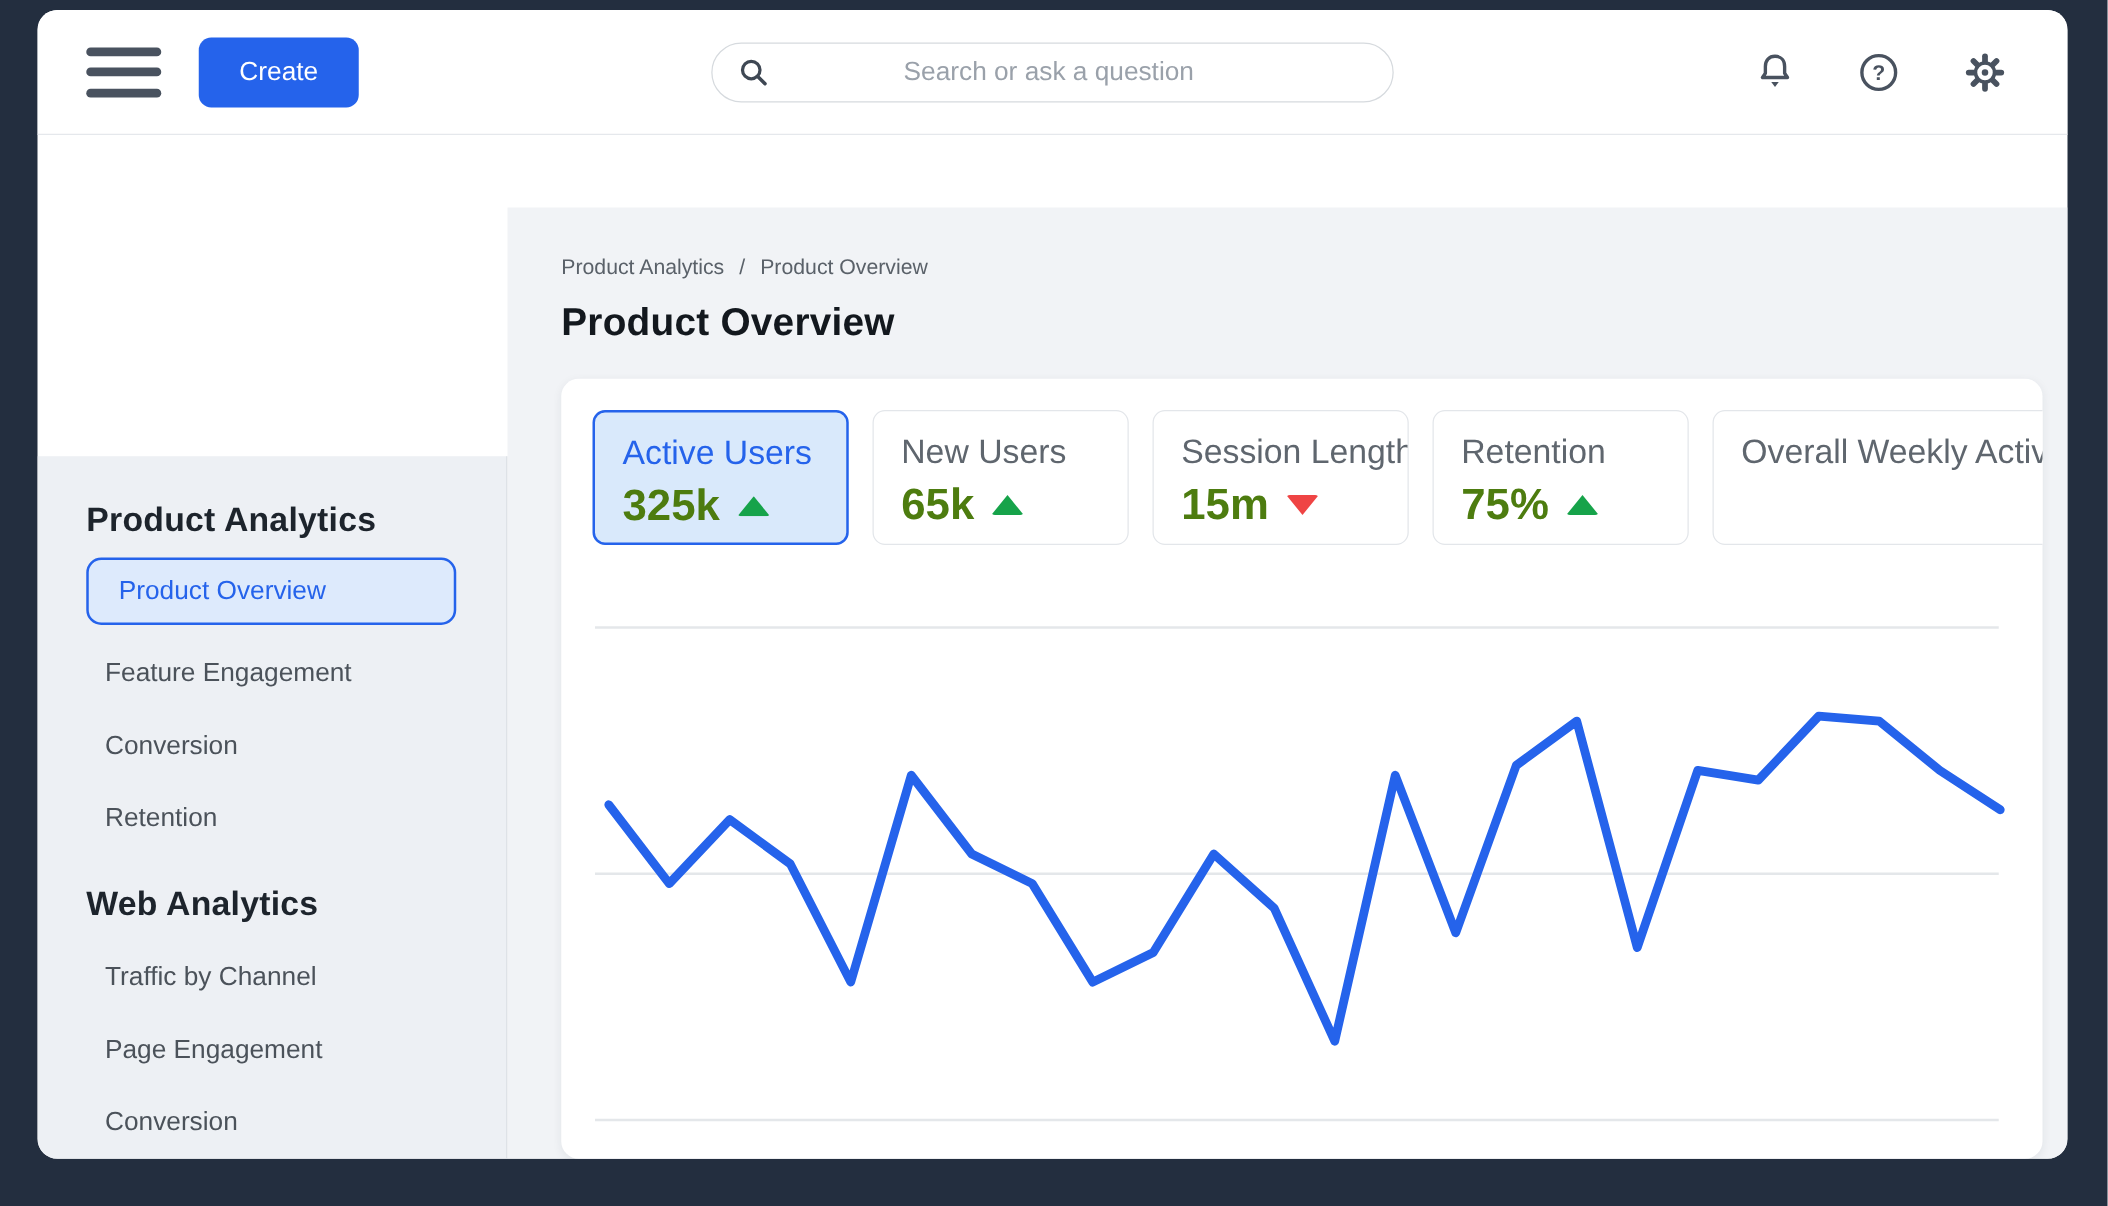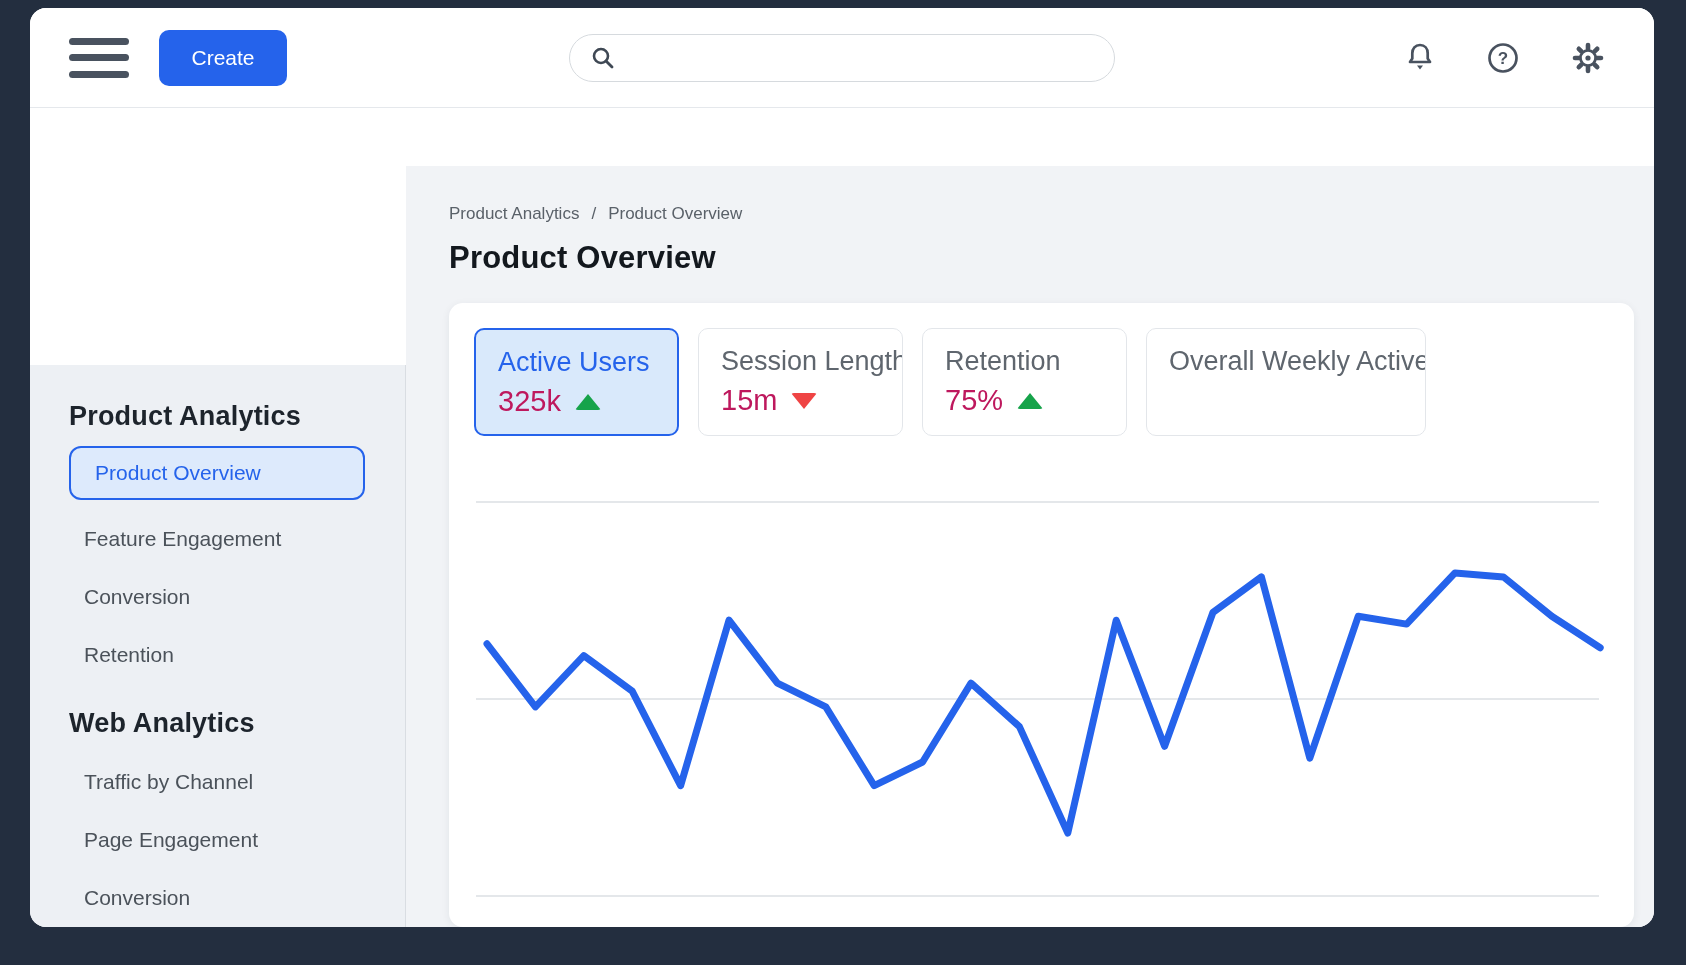--- a/index.html
+++ b/index.html
@@ -70,21 +70,21 @@
   .card {
     flex:0 0 auto; width:205px; height:108px; background:#ffffff;
     border:1.5px solid #e3e6ea; border-radius:10px; padding:17px 0 0 22px; cursor:pointer;
     white-space:nowrap; overflow:hidden;
   }
   .card.selected { border:2.5px solid #2563eb; background:#d9e9fb; }
   .card.selected .card-label { color:#2563eb; }
   .card.wide { width:280px; }
   .card-label { font-size:27px; color:#5f666e; }
   .card-value-row { margin-top:7px; display:flex; align-items:center; }
-  .card-value { font-size:29px; font-weight:400; color:#be185d; }
+  .card-value { font-size:35px; font-weight:700; color:#4d7c0f; }
   .tri { display:inline-block; width:0; height:0; margin-left:14px; }
   .tri-up   { border-left:13px solid transparent; border-right:13px solid transparent; border-bottom:16px solid #16a34a; border-radius:3px; }
   .tri-down { border-left:13px solid transparent; border-right:13px solid transparent; border-top:16px solid #ef4444; border-radius:3px; }
   .chart-wrap { margin-top:13px; width:1137px; height:470px; }
 </style>
 </head>
 <body>
 
 <div class="window">
 
@@ -94,20 +94,21 @@
         <span></span>
         <span></span>
     </div>
     <button class="create-btn">Create</button>
 
     <div class="search-bar">
       <svg width="26" height="26" viewBox="0 0 26 26">
         <circle cx="11" cy="11" r="7" fill="none" stroke="#3f4854" stroke-width="2.6"></circle>
         <line x1="16" y1="16" x2="22" y2="22" stroke="#3f4854" stroke-width="2.8" stroke-linecap="round"></line>
       </svg>
+      <input type="text" placeholder="Search or ask a question" style="">
     </div>
 
     <div class="topbar-icons">
       <button class="icon-btn">
         <svg width="32" height="36" viewBox="0 0 32 36">
           <path d="M16 5 C11.2 5 8.3 8.4 8.3 13.2 v5.4 L6 22 h20 l-2.3 -3.4 v-5.4 C23.7 8.4 20.8 5 16 5 Z" fill="none" stroke="#49525f" stroke-width="2.7" stroke-linejoin="round"></path>
           <path d="M13 25.5 l3 4 l3 -4 z" fill="#49525f"></path>
         </svg>
       </button>
       <button class="icon-btn">
@@ -159,20 +160,27 @@
       <section class="panel">
         <div class="cards-row" id="cardsRow">
             <div class="card selected">
               <div class="card-label">Active Users</div>
               <div class="card-value-row">
                 <span class="card-value">325k</span>
                 <span class="tri tri-up" style="border-bottom-color: rgb(22, 163, 74);"></span>
               </div>
             </div>
             <div class="card">
+              <div class="card-label">New Users</div>
+              <div class="card-value-row">
+                <span class="card-value">65k</span>
+                <span class="tri tri-up" style="border-bottom-color: rgb(22, 163, 74);"></span>
+              </div>
+            </div>
+            <div class="card">
               <div class="card-label">Session Length</div>
               <div class="card-value-row">
                 <span class="card-value">15m</span>
                 <span class="tri tri-down" style="border-top-color: rgb(239, 68, 68);"></span>
               </div>
             </div>
             <div class="card">
               <div class="card-label">Retention</div>
               <div class="card-value-row">
                 <span class="card-value">75%</span>

